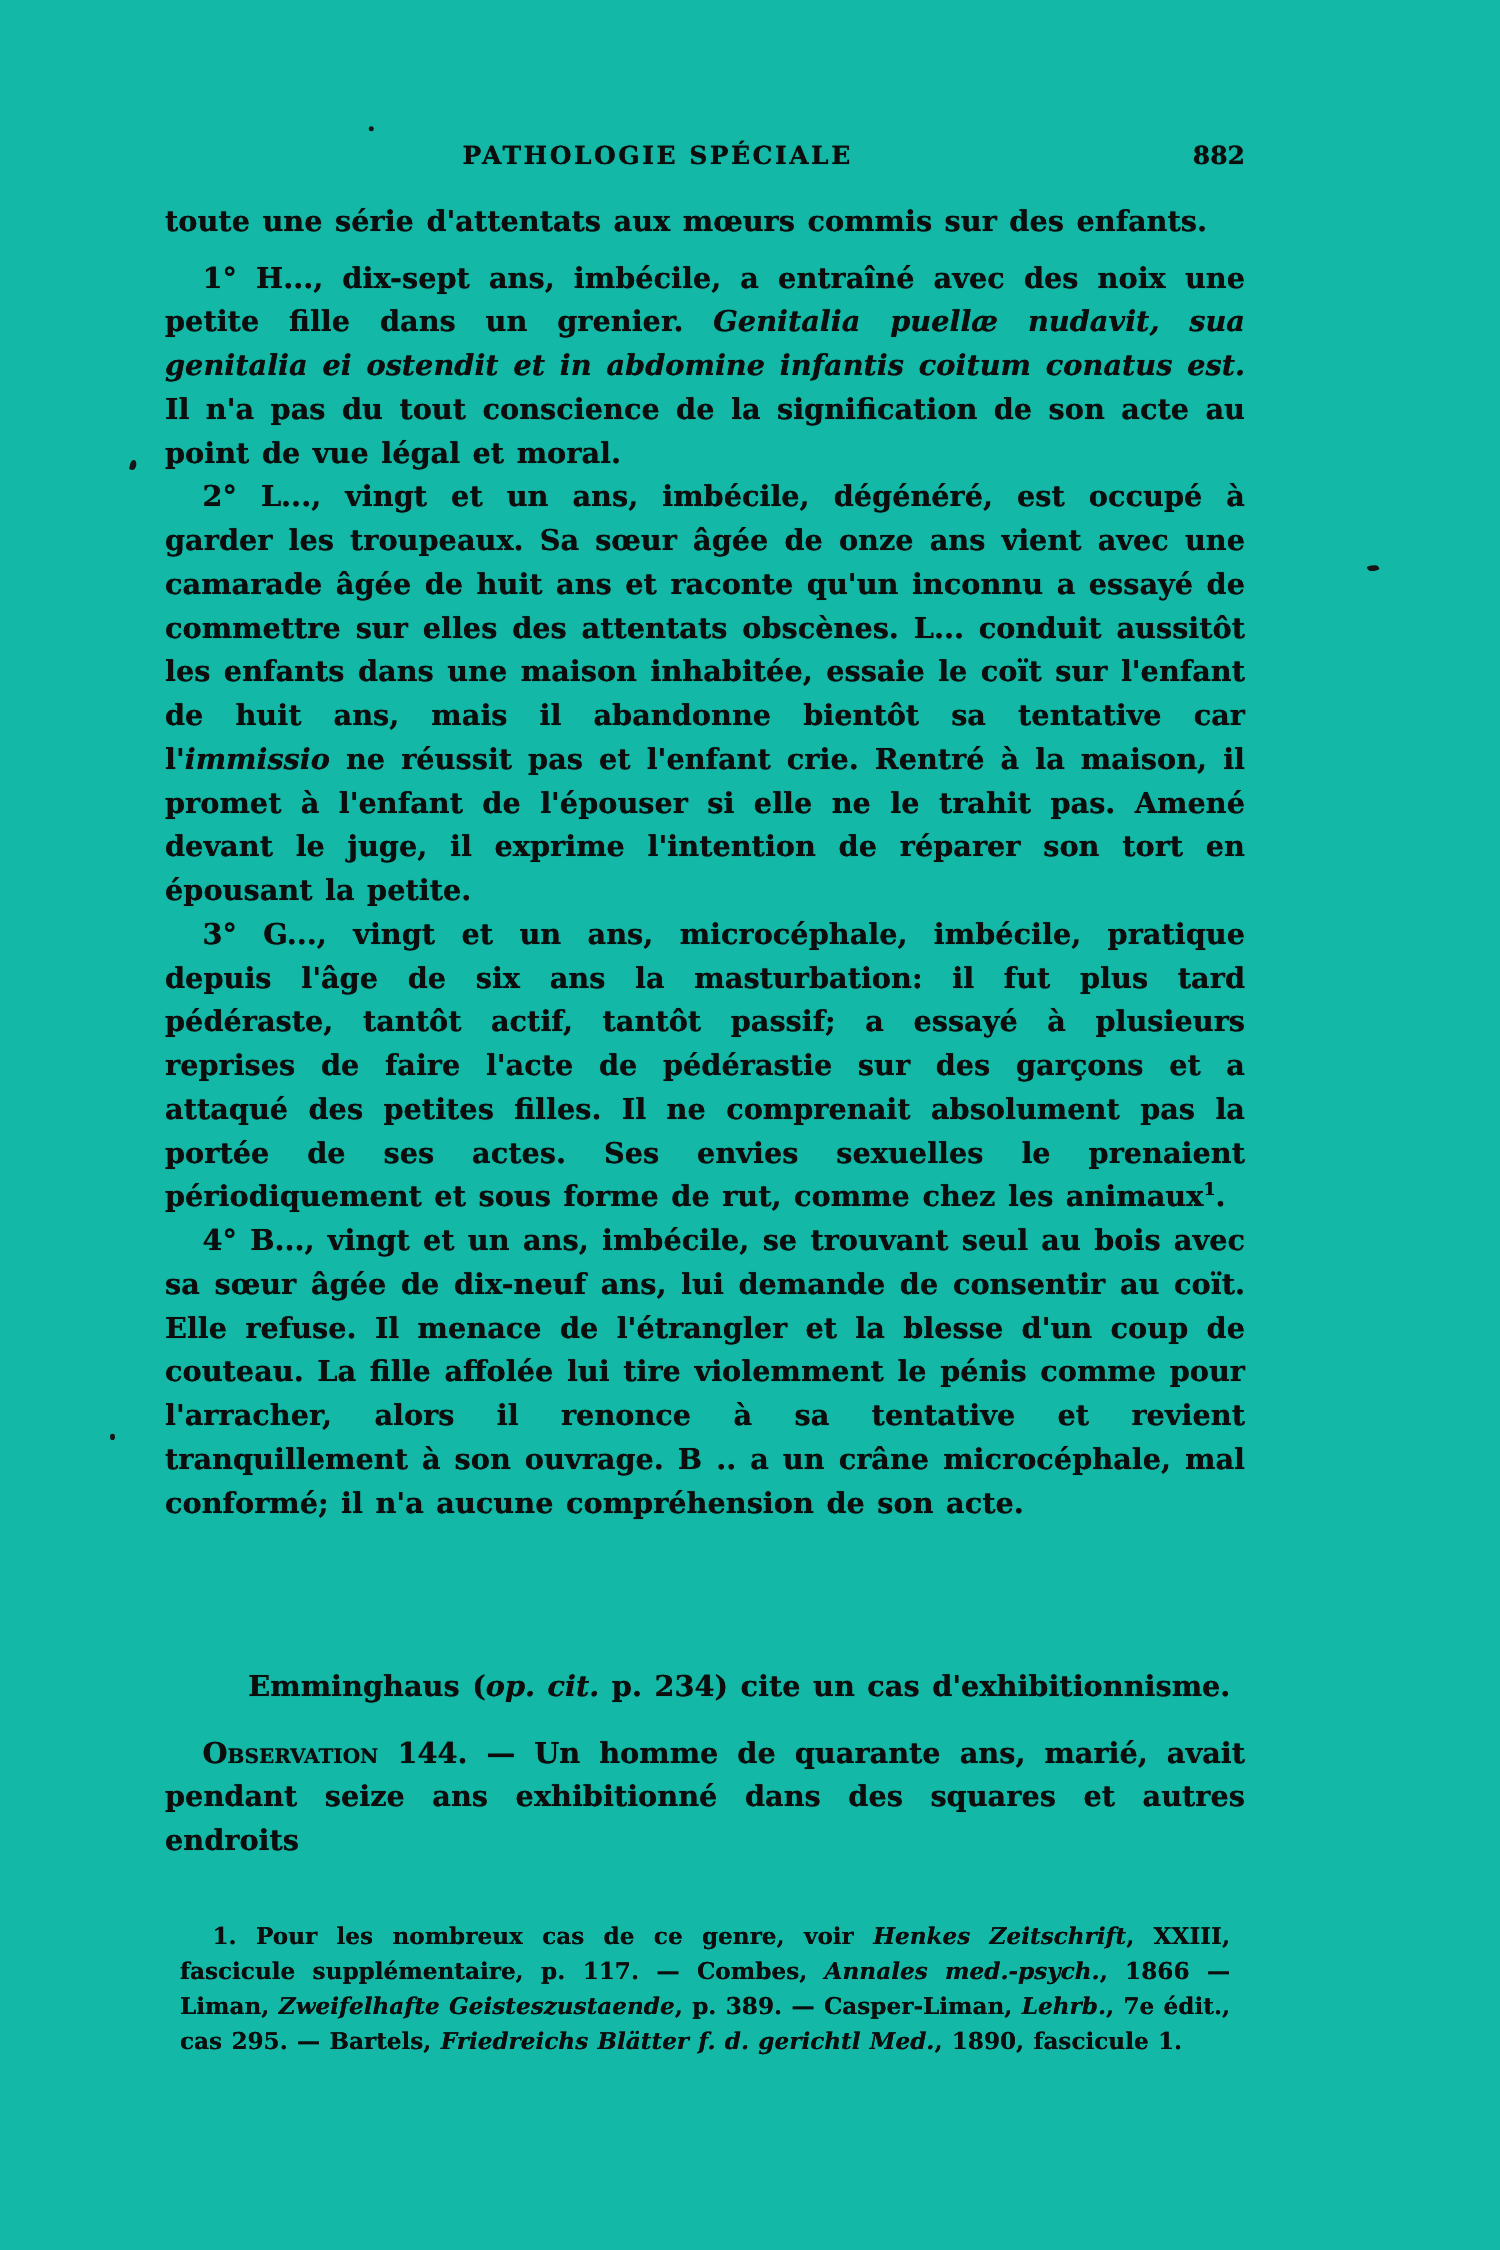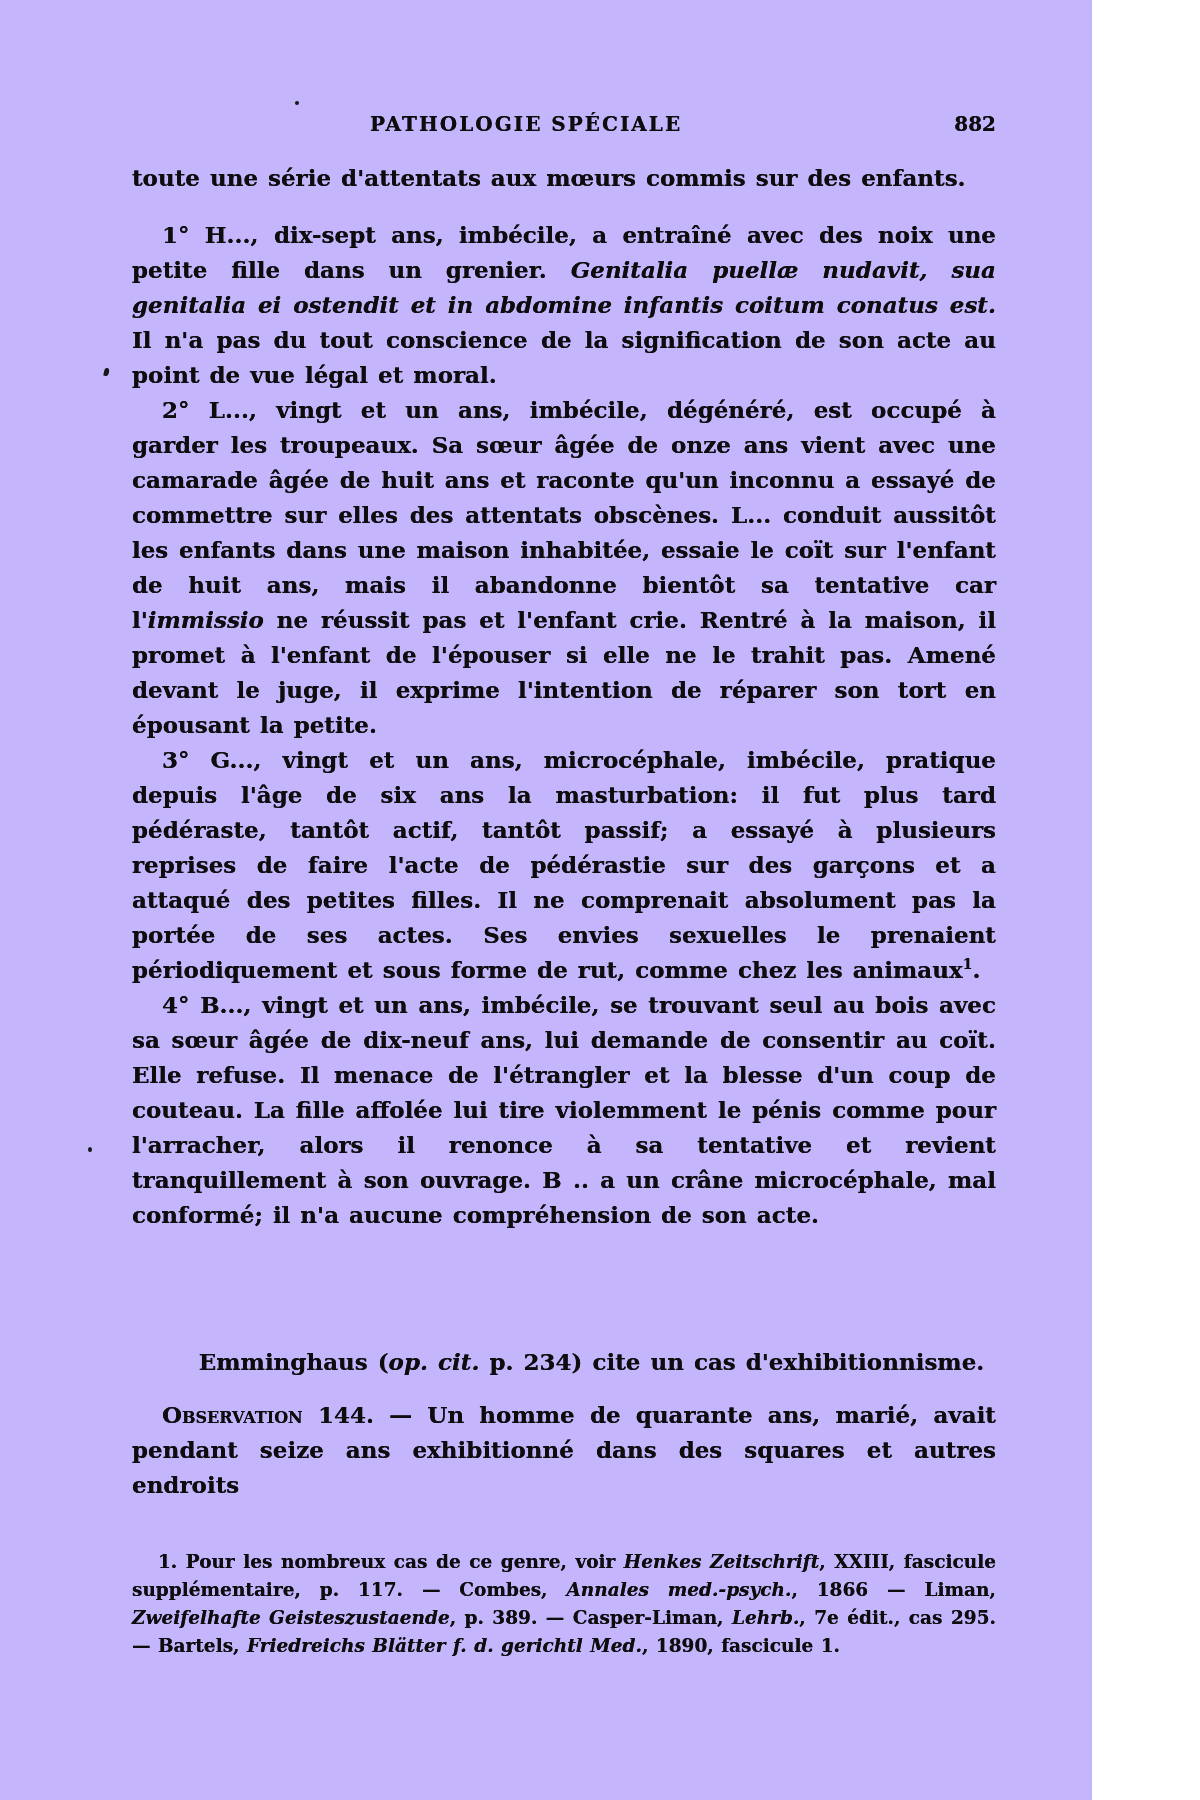--- a/index.html
+++ b/index.html
@@ -2,23 +2,23 @@
 <html lang="fr"><head>
 <meta charset="utf-8">
 <style>
   html, body {
     margin: 0;
     padding: 0;
     background: #ffffff;
   }
   .page {
     position: relative;
-    width: 1092px;
+    width: 1200px;
     height: 1800px;
-    background: #c4b5fd;
+    background: #14b8a6;
     overflow: hidden;
     font-family: "DejaVu Serif", serif;
     color: #0d0d0d;
   }
   .content {
     position: absolute;
     left: 132px;
     top: 112px;
     width: 864px;
   }
@@ -51,40 +51,40 @@
     font-weight: 700;
     text-align: justify;
     text-indent: 30px;
     text-shadow: 0 0 0.55px rgba(0,0,0,.8);
     word-spacing: 2px;
   }
   .text-block p.noindent {
     text-indent: 0;
     margin-top: 18px;
   }
-  .text-block p.gap-top { margin-top: 22px; }
+  .text-block p.gap-top { margin-top: 10px; }
   .text-block p.cite {
     margin-top: 112px;
     text-indent: 55px;
     text-align: center;
   }
   .text-block p.observation { margin-top: 18px; }
   .sc { font-variant: small-caps; }
   i { font-style: italic; }
   sup.fnref {
     font-size: 14px;
     vertical-align: super;
     line-height: 0;
   }
   
   .footnotes {
     margin-top: 46px;
   }
   .footnotes p {
-    margin: 0;
+    margin: 12px;
     font-size: 18.5px;
     line-height: 28px;
     font-weight: 700;
     text-align: justify;
     text-indent: 26px;
     text-shadow: 0 0 0.5px rgba(0,0,0,.8);
     word-spacing: 1px;
   }
   
   .speck {

